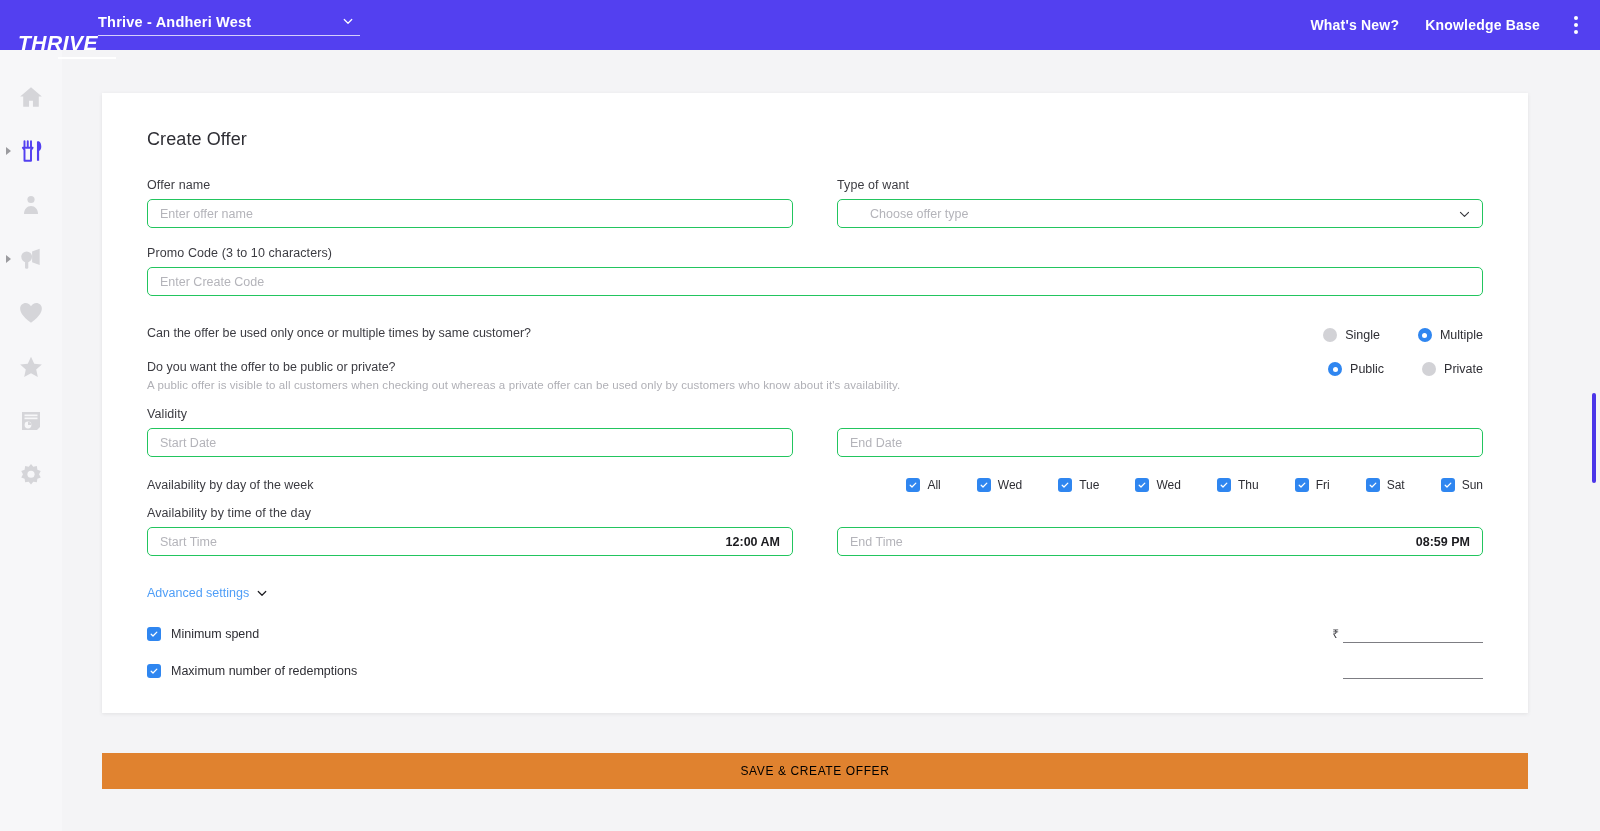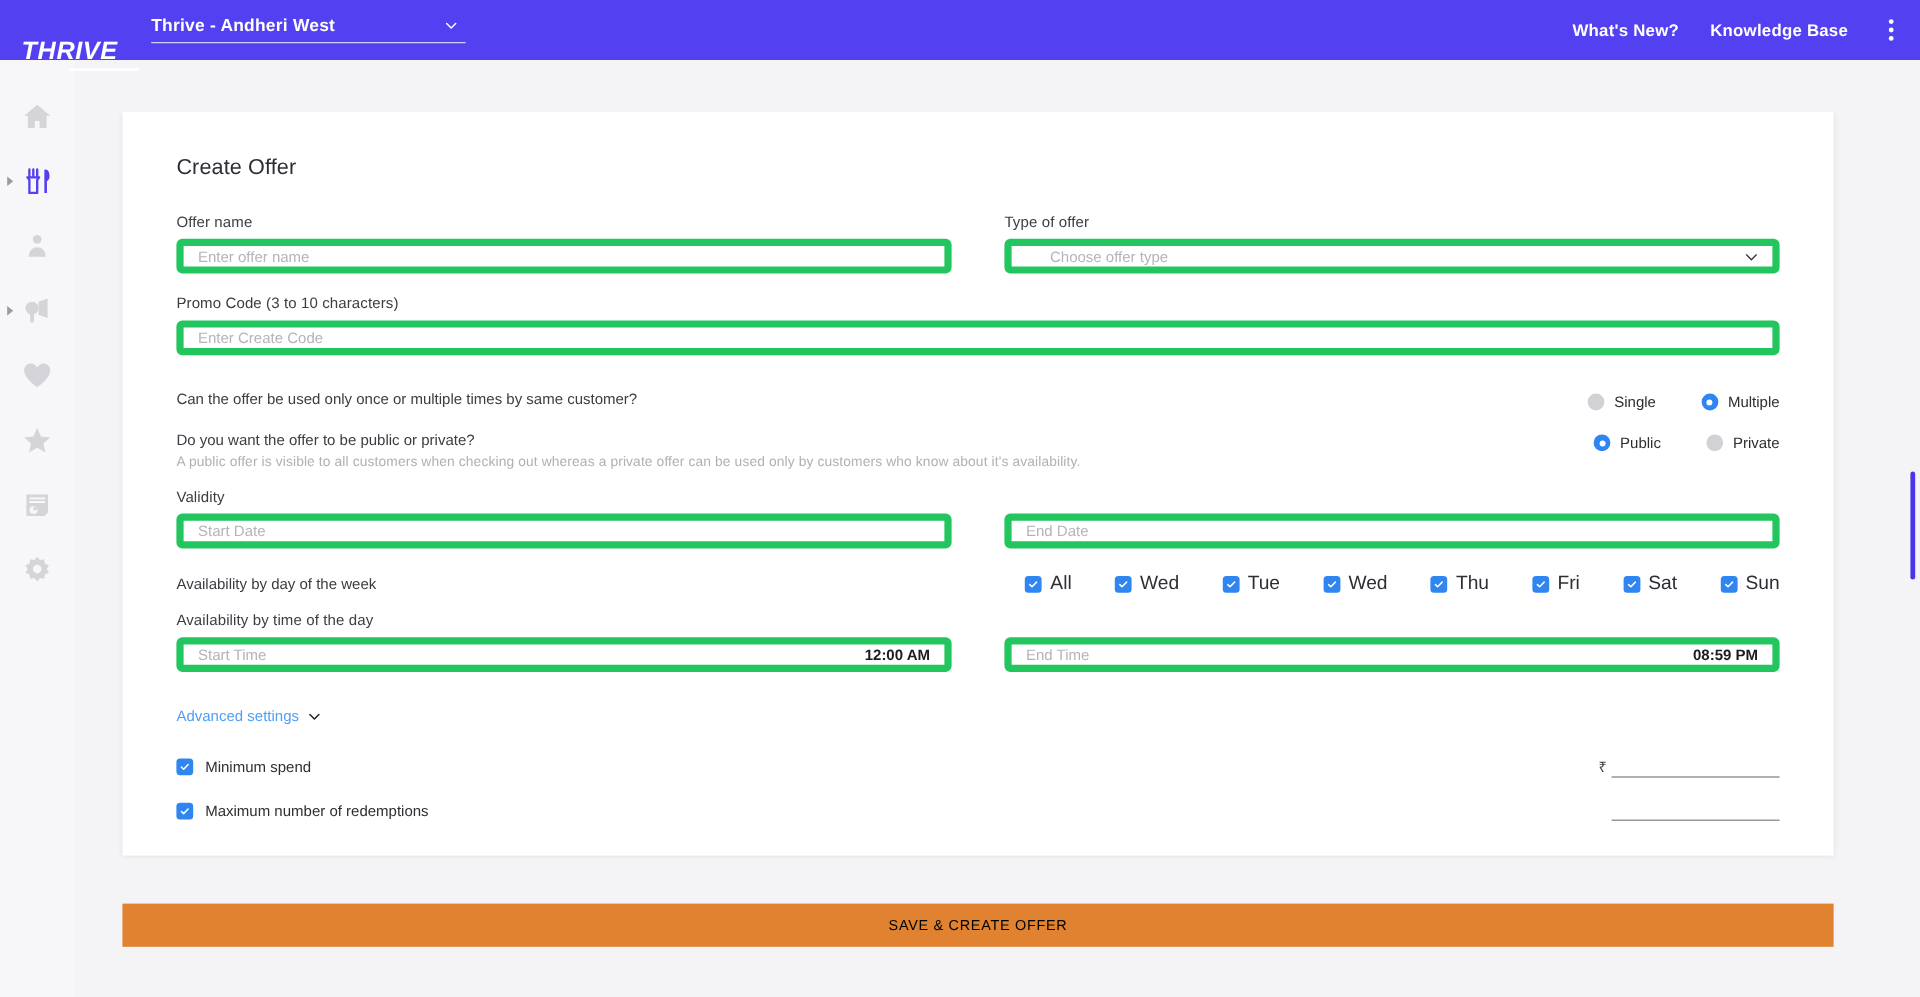--- a/index.html
+++ b/index.html
@@ -30,21 +30,20 @@
     margin-top: 35px;
   }
   .brand::after {
     content: "";
     position: absolute;
     left: 40px; bottom: -4px;
     width: 58px; height: 2px;
     background: #ffffff;
   }
   .store-select {
-    margin-left: 28px;
     width: 262px;
     position: relative;
     border-bottom: 1px solid rgba(255,255,255,.75);
     padding-bottom: 5px;
     display: flex; align-items: center;
     cursor: pointer;
   }
   .store-select .store-name {
     color: #ffffff; font-size: 14.5px; font-weight: 600;
     letter-spacing: .2px;
@@ -117,21 +116,21 @@
   .col { flex: 1; min-width: 0; }
   .col-full { width: 100%; }
 
   label.fl {
     display: block;
     font-size: 12.5px; color: #3c3c42;
     margin-bottom: 7px; letter-spacing: .1px;
   }
   .inp {
     width: 100%; height: 29px;
-    border: 6px solid #22c55e; border-radius: 5px;
+    border: 1px solid #22c55e; border-radius: 5px;
     background: #fff;
     font-size: 12.5px; color: #303036;
     padding: 0 12px;
     font-family: "Liberation Sans", sans-serif;
     outline: none;
     display: flex; align-items: center;
   }
   .inp .ph { color: #b4b4ba; }
   .inp .suffix { margin-left: auto; color: #1c1c20; font-weight: 600; font-size: 12.5px; }
   .inp.select { position: relative; padding-right: 30px; padding-left: 32px; }
@@ -168,21 +167,21 @@
     display: flex; align-items: center; justify-content: flex-end;
     gap: 36px;
   }
   .daybox { display: flex; align-items: center; gap: 7px; cursor: pointer; }
   .cbx {
     width: 14px; height: 14px; border-radius: 3px;
     background: #2f86f0;
     display: flex; align-items: center; justify-content: center;
   }
   .cbx svg { width: 10px; height: 10px; }
-  .daybox span { font-size: 16px; color: #2e2e34; }
+  .daybox span { font-size: 12px; color: #2e2e34; }
 
   .advanced {
     margin-top: 30px;
     display: inline-flex; align-items: center; gap: 7px;
     color: #4f9ef7; font-size: 12.5px; cursor: pointer;
   }
   .advanced svg { width: 12px; height: 12px; }
 
   .advrow {
     display: flex; align-items: center;
@@ -326,21 +325,21 @@
 
       
       <div class="row">
         <div class="col">
           <label class="fl">Offer name</label>
           <div class="inp">
             <span class="ph">Enter offer name</span>
           </div>
         </div>
         <div class="col">
-          <label class="fl">Type of offer</label>
+          <label class="fl">Type of want</label>
           <div class="inp select">
             <span class="ph">Choose offer type</span>
             <svg class="sel-chev" viewBox="0 0 16 16">
               <path d="M3 6 L8 11 L13 6" fill="none" stroke="#35353b" stroke-width="1.4" stroke-linecap="round" stroke-linejoin="round"></path>
             </svg>
           </div>
         </div>
       </div>
 
       <div class="spacer-18"></div>

